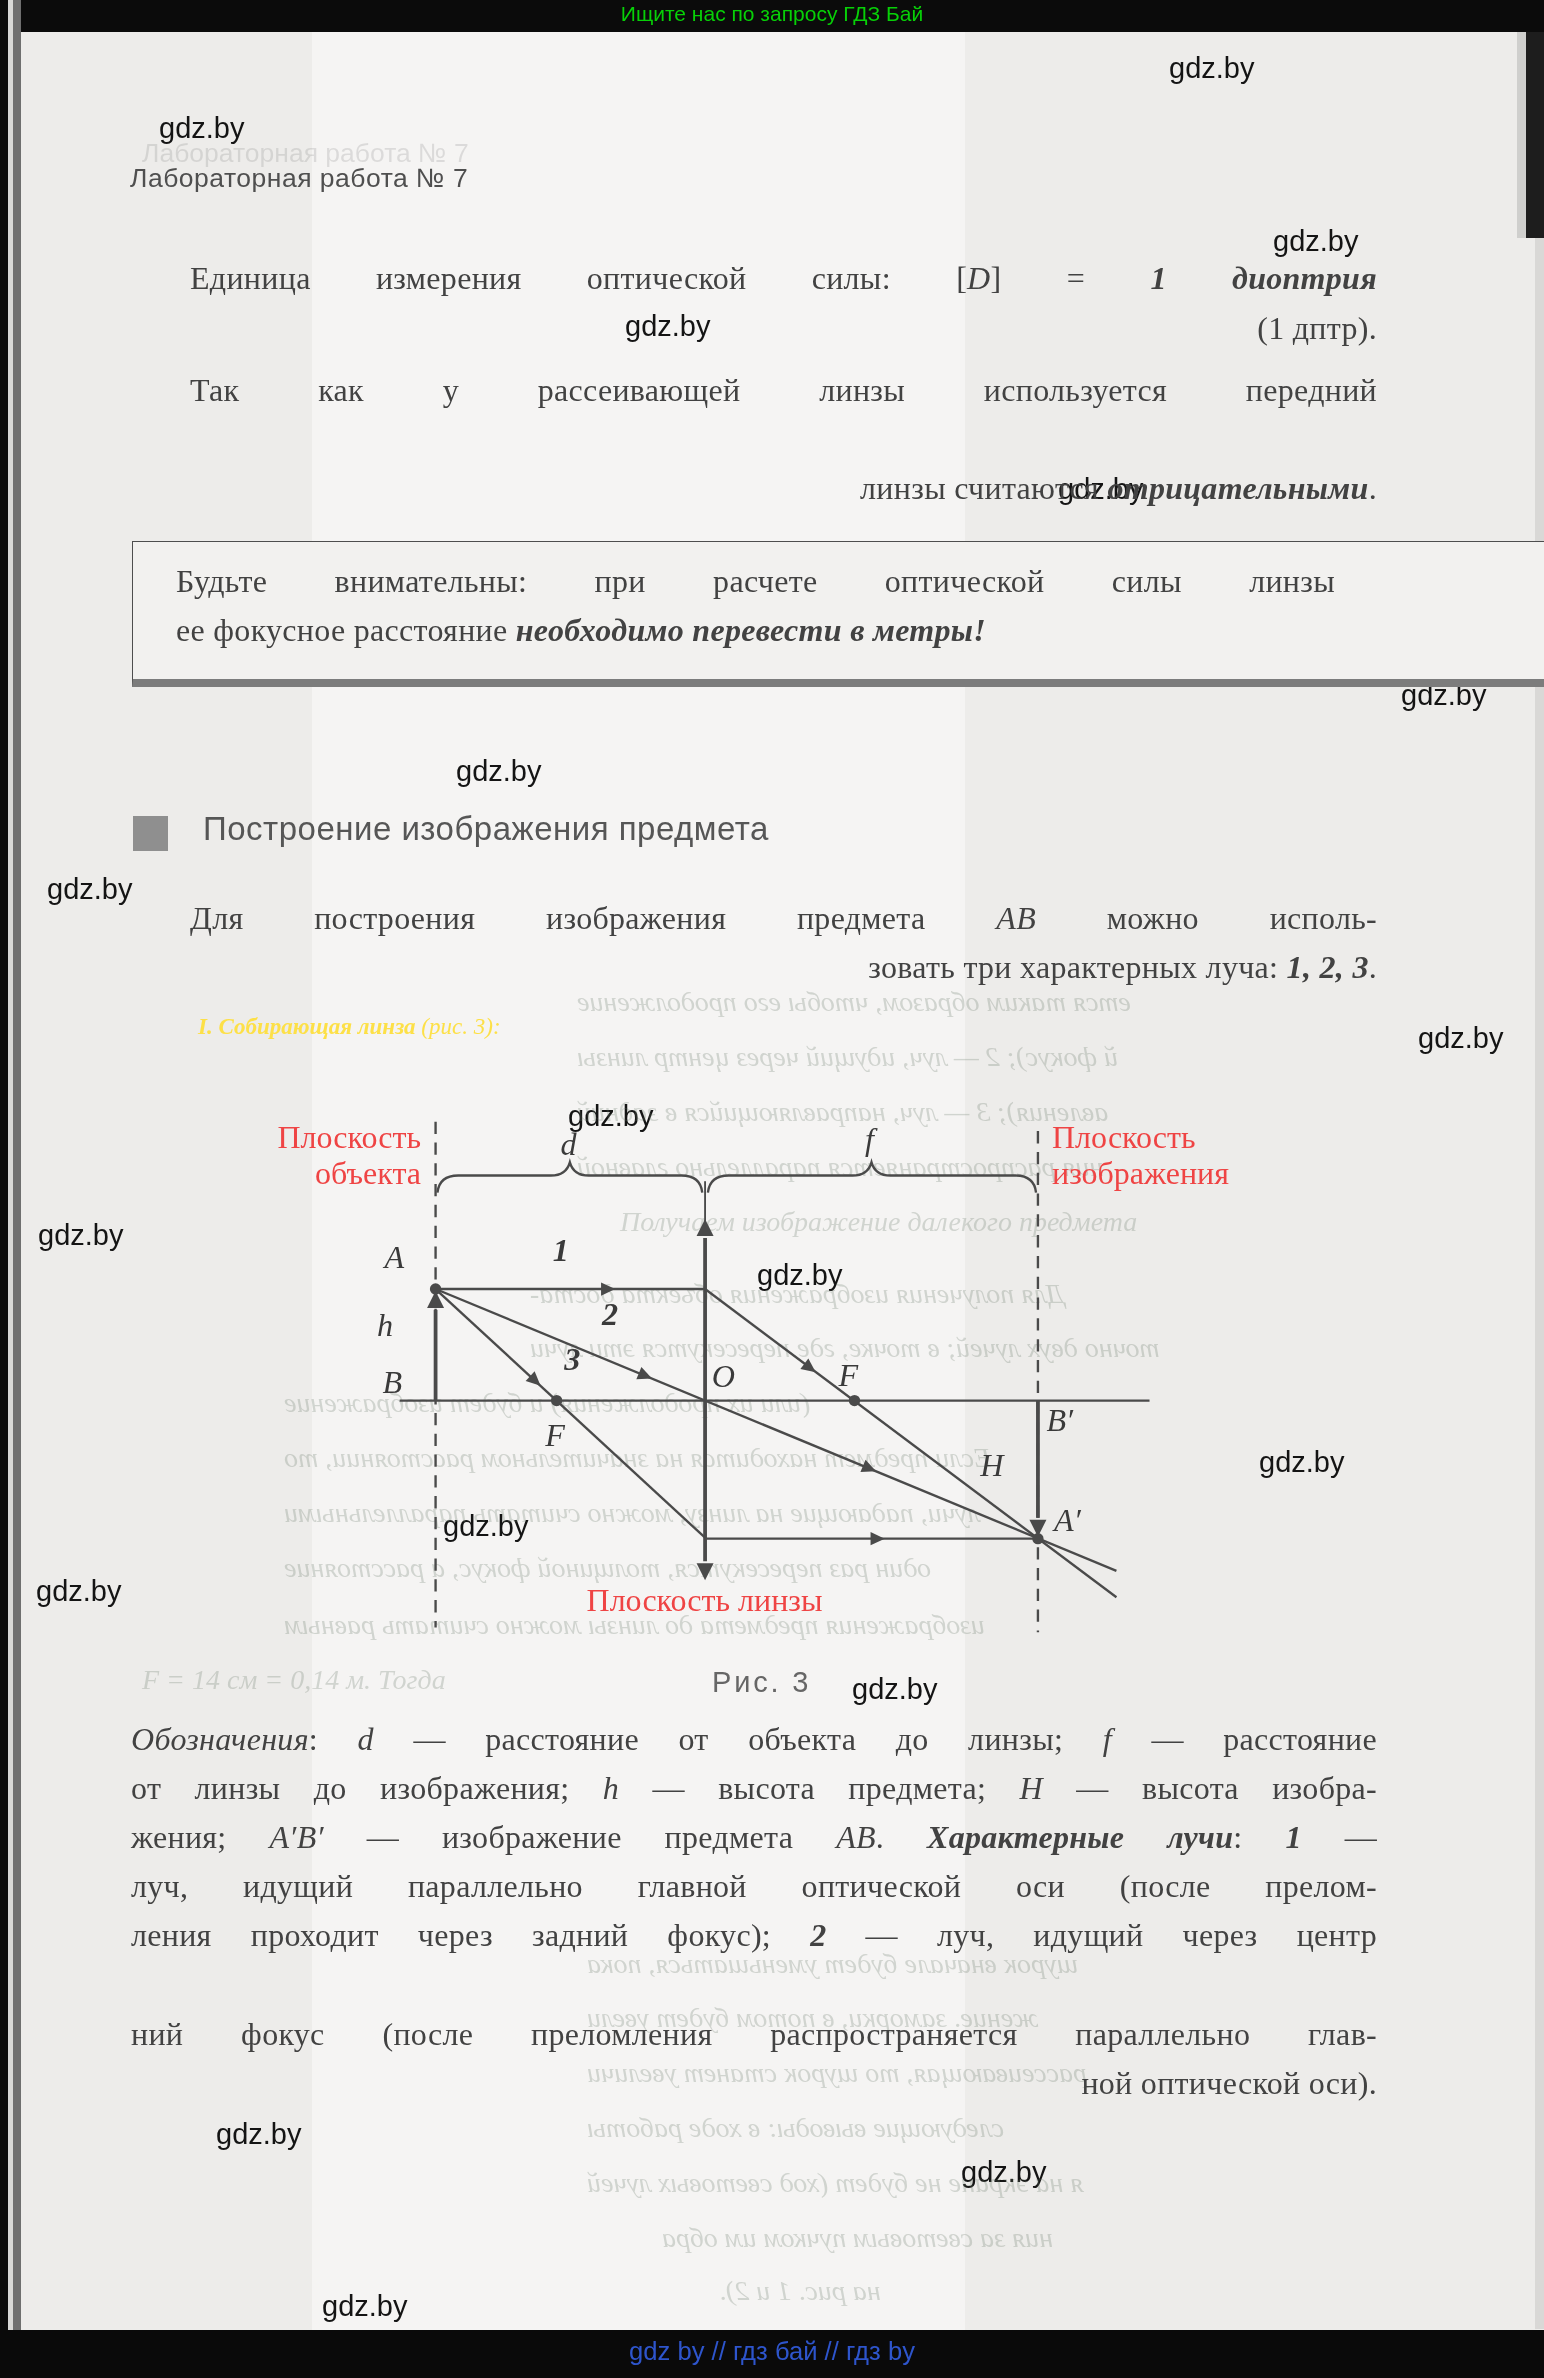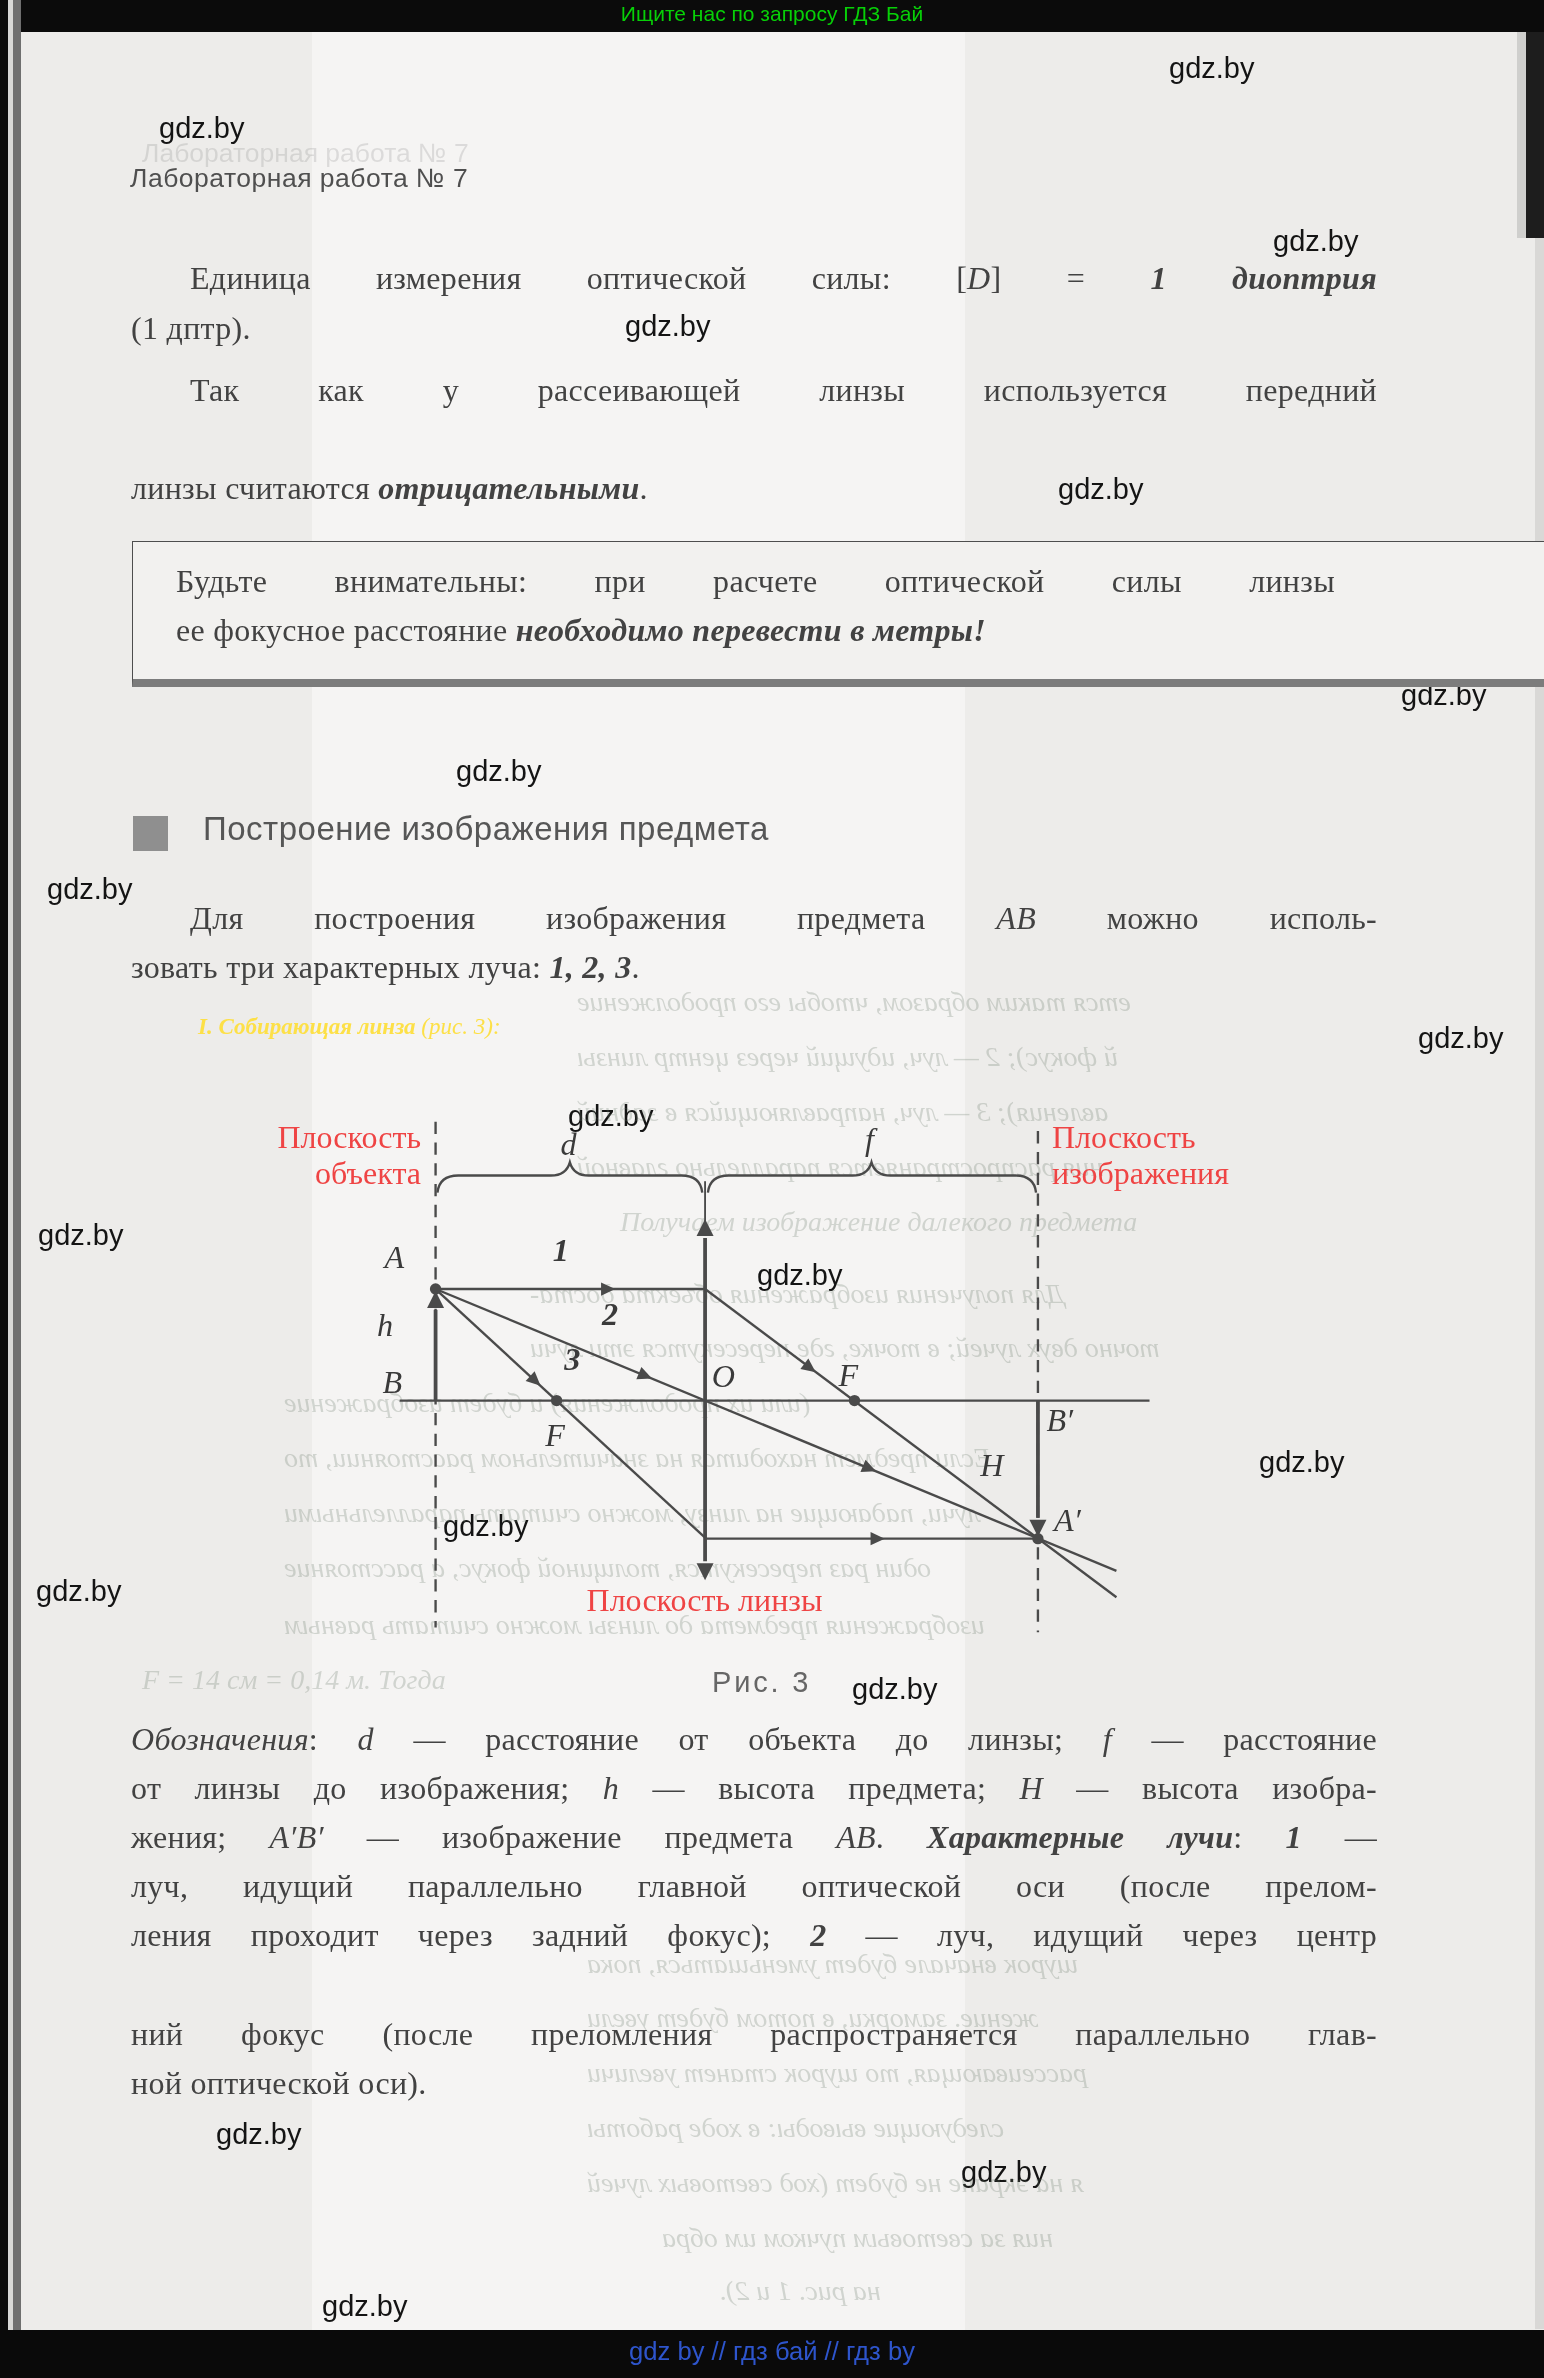--- a/index.html
+++ b/index.html
@@ -21,21 +21,21 @@
   .pagenum{font-family:"Liberation Sans",sans-serif;font-weight:bold;font-size:47px;color:#ececec;
            letter-spacing:1.9px;}
   .wm{position:absolute;font-family:"Liberation Sans",sans-serif;font-size:29px;color:#141414;
       white-space:nowrap;}
   .hdr{position:absolute;left:130px;top:163px;font-family:"Liberation Sans",sans-serif;
        font-size:26.5px;color:#4f4f4f;letter-spacing:0.5px;white-space:nowrap;}
   .hdr-ghost{position:absolute;left:142px;top:138px;font-family:"Liberation Sans",sans-serif;
        font-size:26.5px;color:#4f4f4f;opacity:.15;white-space:nowrap;}
 
   .tl{position:absolute;left:131px;width:1246px;font-size:32px;line-height:42px;color:#424242;
-      letter-spacing:0.3px;white-space:normal;}
+      letter-spacing:0.3px;white-space:normal;text-align:right;}
   .just{text-align:justify;text-align-last:justify;}
   .ind{text-indent:59px;}
   .it{font-style:italic;}
   .bi{font-style:italic;font-weight:bold;margin-top:35px;}
 
   .warnbox{position:absolute;left:132px;top:541px;width:1503px;height:146px;box-sizing:border-box;
            border:1.9px solid #4e4e4e;border-bottom:8.5px solid #7c7c7c;background:#f2f1ef;}
   .warnline{position:absolute;left:43px;width:1159px;font-size:32px;color:#424242;letter-spacing:0.3px;}
 
   .bullet{position:absolute;left:133px;top:816px;width:35px;height:35px;background:#8f8f8f;}

